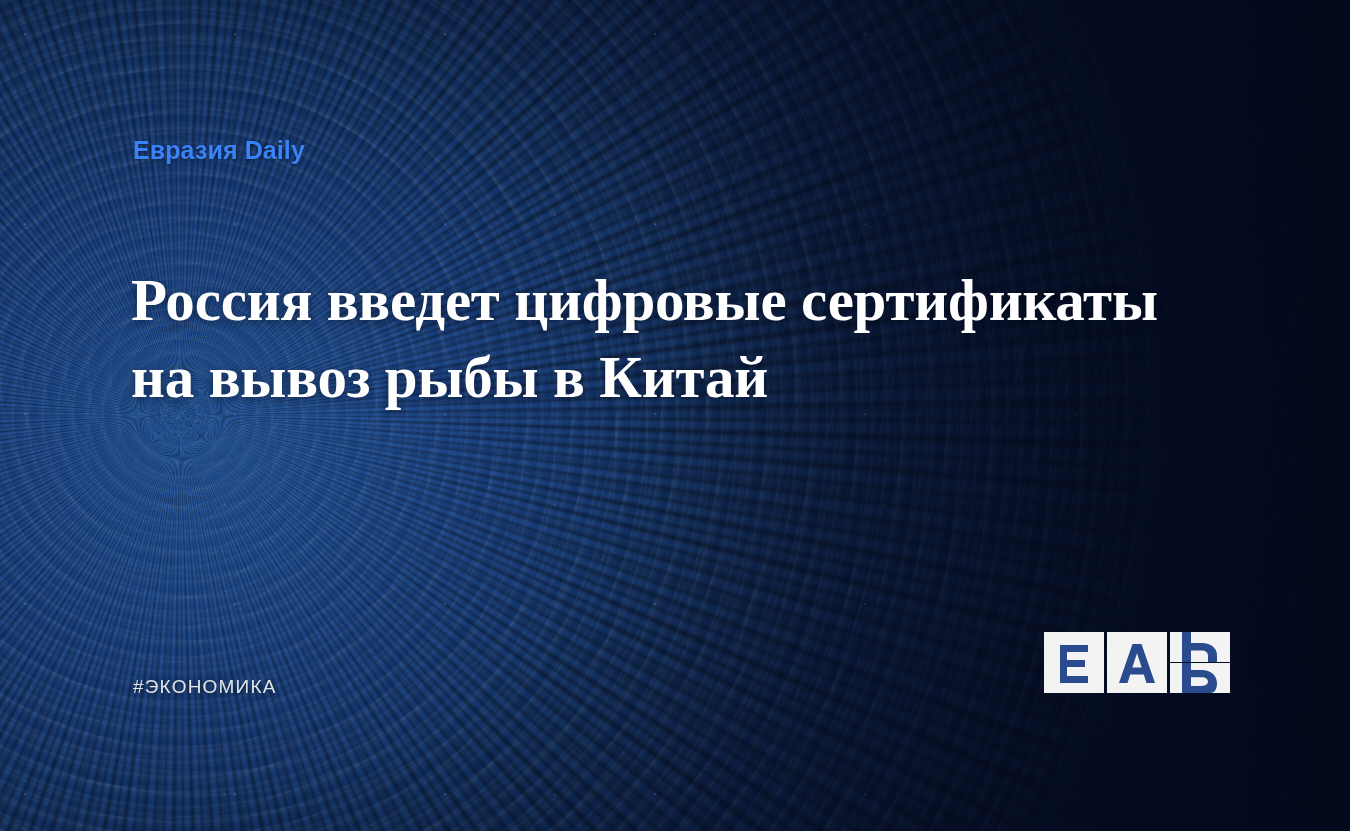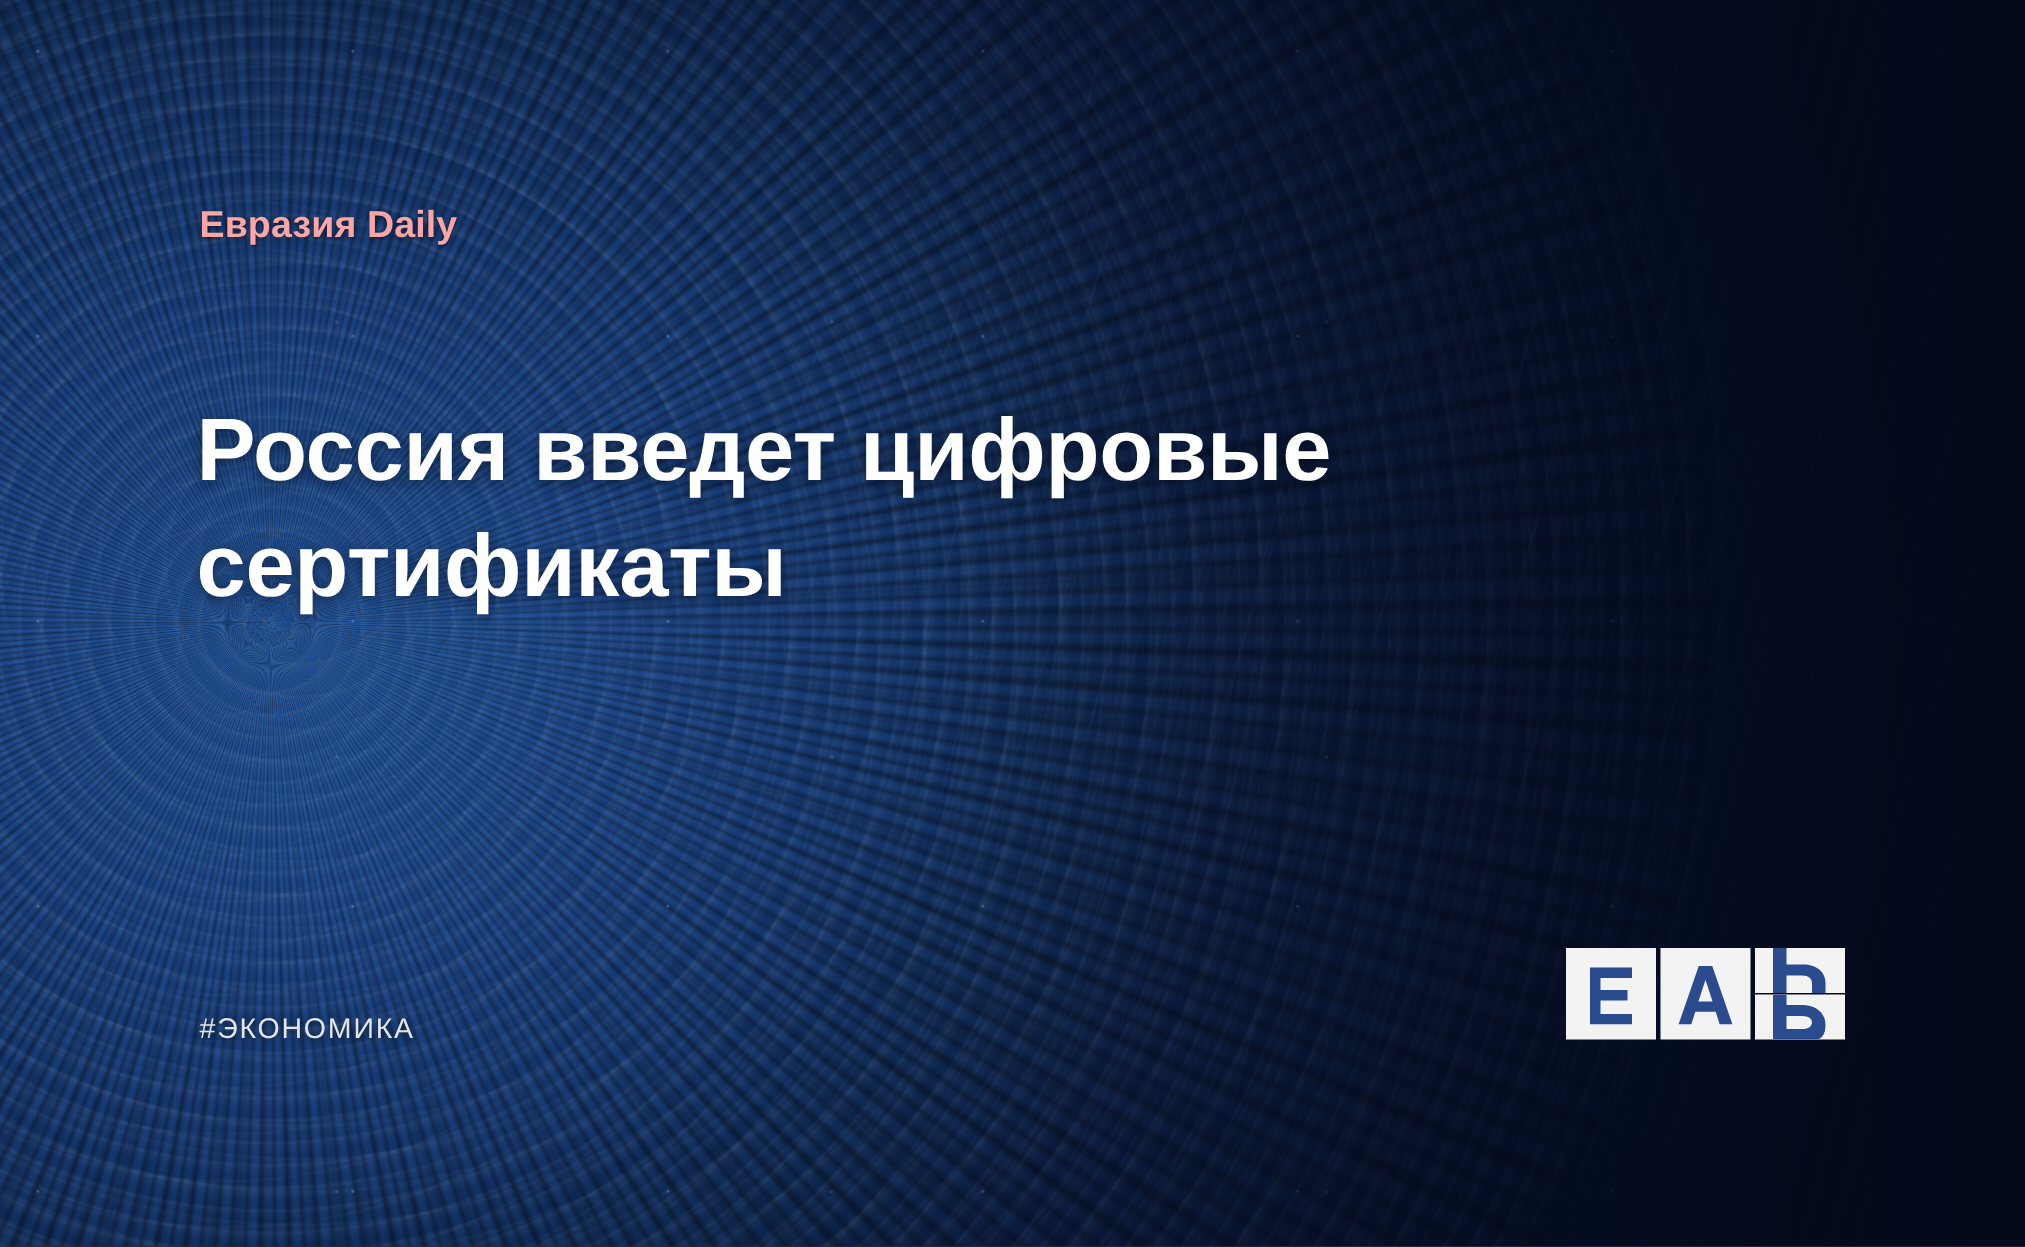--- a/index.html
+++ b/index.html
@@ -170,38 +170,39 @@
     inset: 0;
   }
 
   .brand {
     position: absolute;
     left: 133px;
     top: 136px;
     font-size: 25px;
     font-weight: bold;
     letter-spacing: 0.1px;
-    color: #fca5a5;
+    color: #3b82f6;
     white-space: nowrap;
     text-shadow: 0 1px 3px rgba(0,0,0,0.45);
     text-align: center;
   }
 
   .headline {
     position: absolute;
     left: 131px;
     top: 262px;
     width: 1100px;
     margin: 0;
     font-size: 59px;
     font-weight: bold;
     line-height: 77px;
     letter-spacing: -0.2px;
     color: #ffffff;
     text-shadow: 0 2px 9px rgba(3,10,28,0.55);
+    font-family: Liberation Serif, serif;
   }
   .headline .hl-line { display: block; }
 
   .tag {
     position: absolute;
     left: 133px;
     top: 676px;
     font-size: 19px;
     font-weight: normal;
     letter-spacing: 1.2px;
@@ -262,20 +263,21 @@
     <div class="bg-glow"></div>
     <div class="bg-vignette"></div>
   </div>
 
   <div class="content">
 
     <div class="brand">Евразия Daily</div>
 
     <h1 class="headline">
       <span class="hl-line">Россия введет цифровые сертификаты</span>
+      <span class="hl-line">на вывоз рыбы в Китай</span>
     </h1>
 
     <div class="tag">#ЭКОНОМИКА</div>
 
     <div class="logo">
 
       <div class="logo-tile">
         <span>
           <svg width="36" height="40" viewBox="0 0 36 40" aria-hidden="true">
             <path d="M4 2 H32 V9 H11 V17 H29 V24 H11 V33 H32 V40 H4 Z" fill="#2a4c8f"></path>

